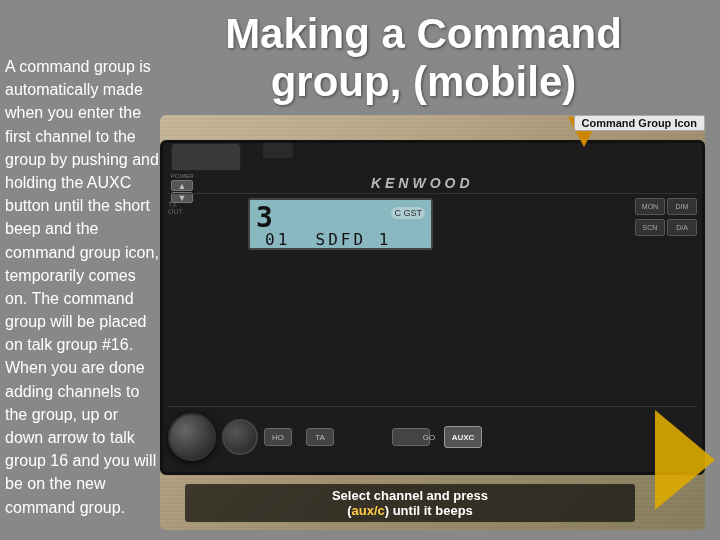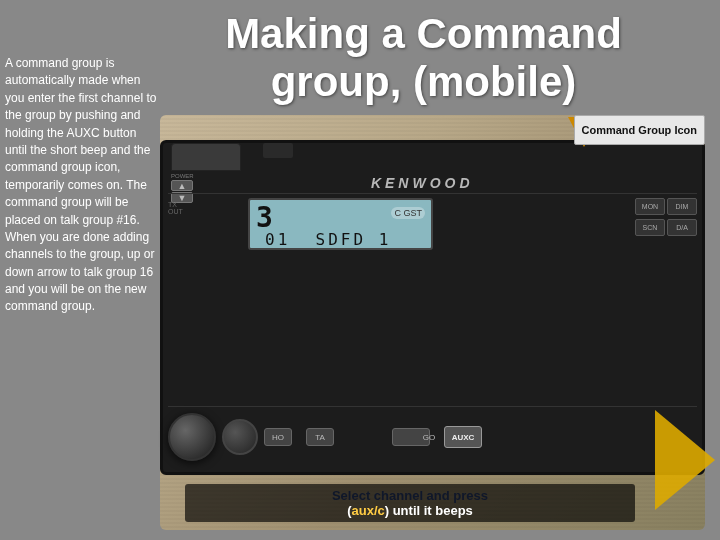--- a/index.html
+++ b/index.html
@@ -35,21 +35,21 @@
       line-height: 1.15;
       text-shadow: 1px 1px 3px rgba(0,0,0,0.5);
     }
 
     .left-text-area {
       position: absolute;
       top: 55px;
       left: 5px;
       width: 155px;
       color: #ffffff;
-      font-size: 12px;
+      font-size: 16px;
       line-height: 1.45;
     }
 
     .radio-image-area {
       position: absolute;
       top: 115px;
       left: 160px;
       right: 15px;
       bottom: 10px;
     }
@@ -173,27 +173,27 @@
 
         <div style="position:absolute;top:50px;left:5px;right:5px;height:1px;background:#333;"></div>
         <div style="position:absolute;bottom:65px;left:5px;right:5px;height:1px;background:#333;"></div>
 
       </div>
 
       <div style="position:absolute;top:2px;right:105px;">
         <div style="width:0;height:0;border-left:16px solid transparent;border-right:16px solid transparent;border-top:30px solid #cc8800;margin:0 auto;"></div>
       </div>
 
-      <div style="position:absolute;top:0px;right:0px;background:#e8e8e8;padding:8px 7px;border:1px solid #aaa;border-radius:2px;font-size:11px;font-weight:bold;color:#111;white-space:nowrap;">Command Group Icon</div>
+      <div style="position:absolute;top:0px;right:0px;background:#e8e8e8;padding:1px 7px;border:1px solid #aaa;border-radius:2px;font-size:11px;font-weight:bold;color:#111;white-space:nowrap;">Command Group Icon</div>
 
       <div style="position:absolute;bottom:20px;right:-10px;display:flex;align-items:center;">
         <div style="width:0;height:0;border-top:50px solid transparent;border-bottom:50px solid transparent;border-left:60px solid #ddaa00;opacity:0.9;"></div>
       </div>
 
       <div style="position:absolute;bottom:8px;left:25px;right:70px;background:rgba(0,0,0,0.65);padding:4px 10px;border-radius:3px;text-align:center;">
-        <div style="color:#0f172a;font-size:13px;font-weight:bold;">Select channel and press</div>
+        <div style="color:#ffffff;font-size:13px;font-weight:bold;">Select channel and press</div>
         <div style="color:#fff;font-size:13px;font-weight:bold;">(<span style="color:#ffcc44;">aux/c</span>) until it beeps</div>
       </div>
 
     </div>
   </div>
 
 </div>
 
 </body></html>

